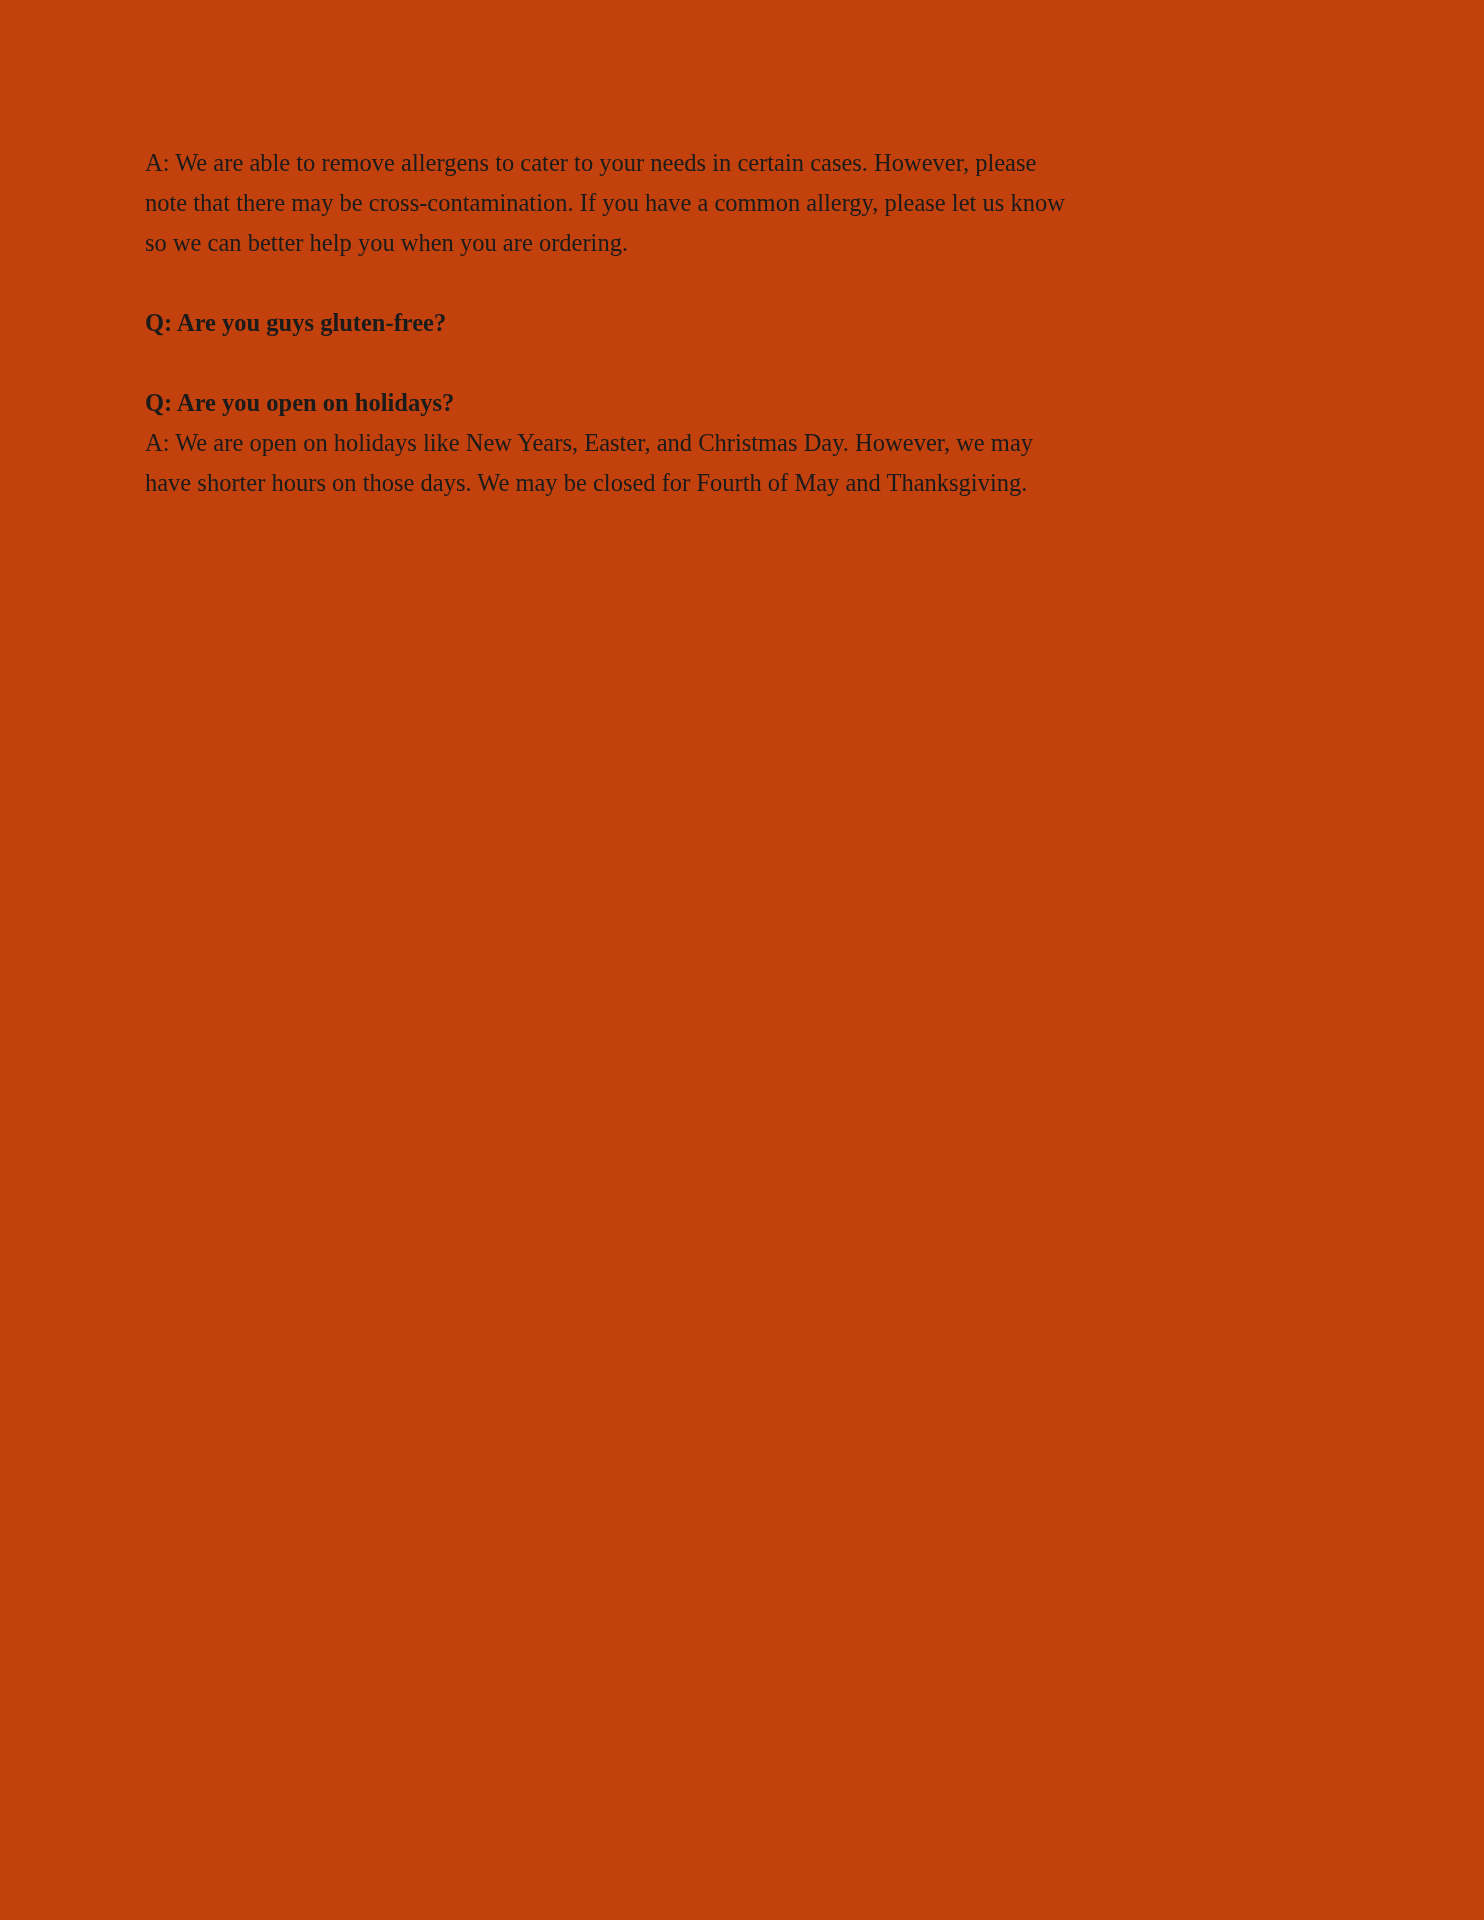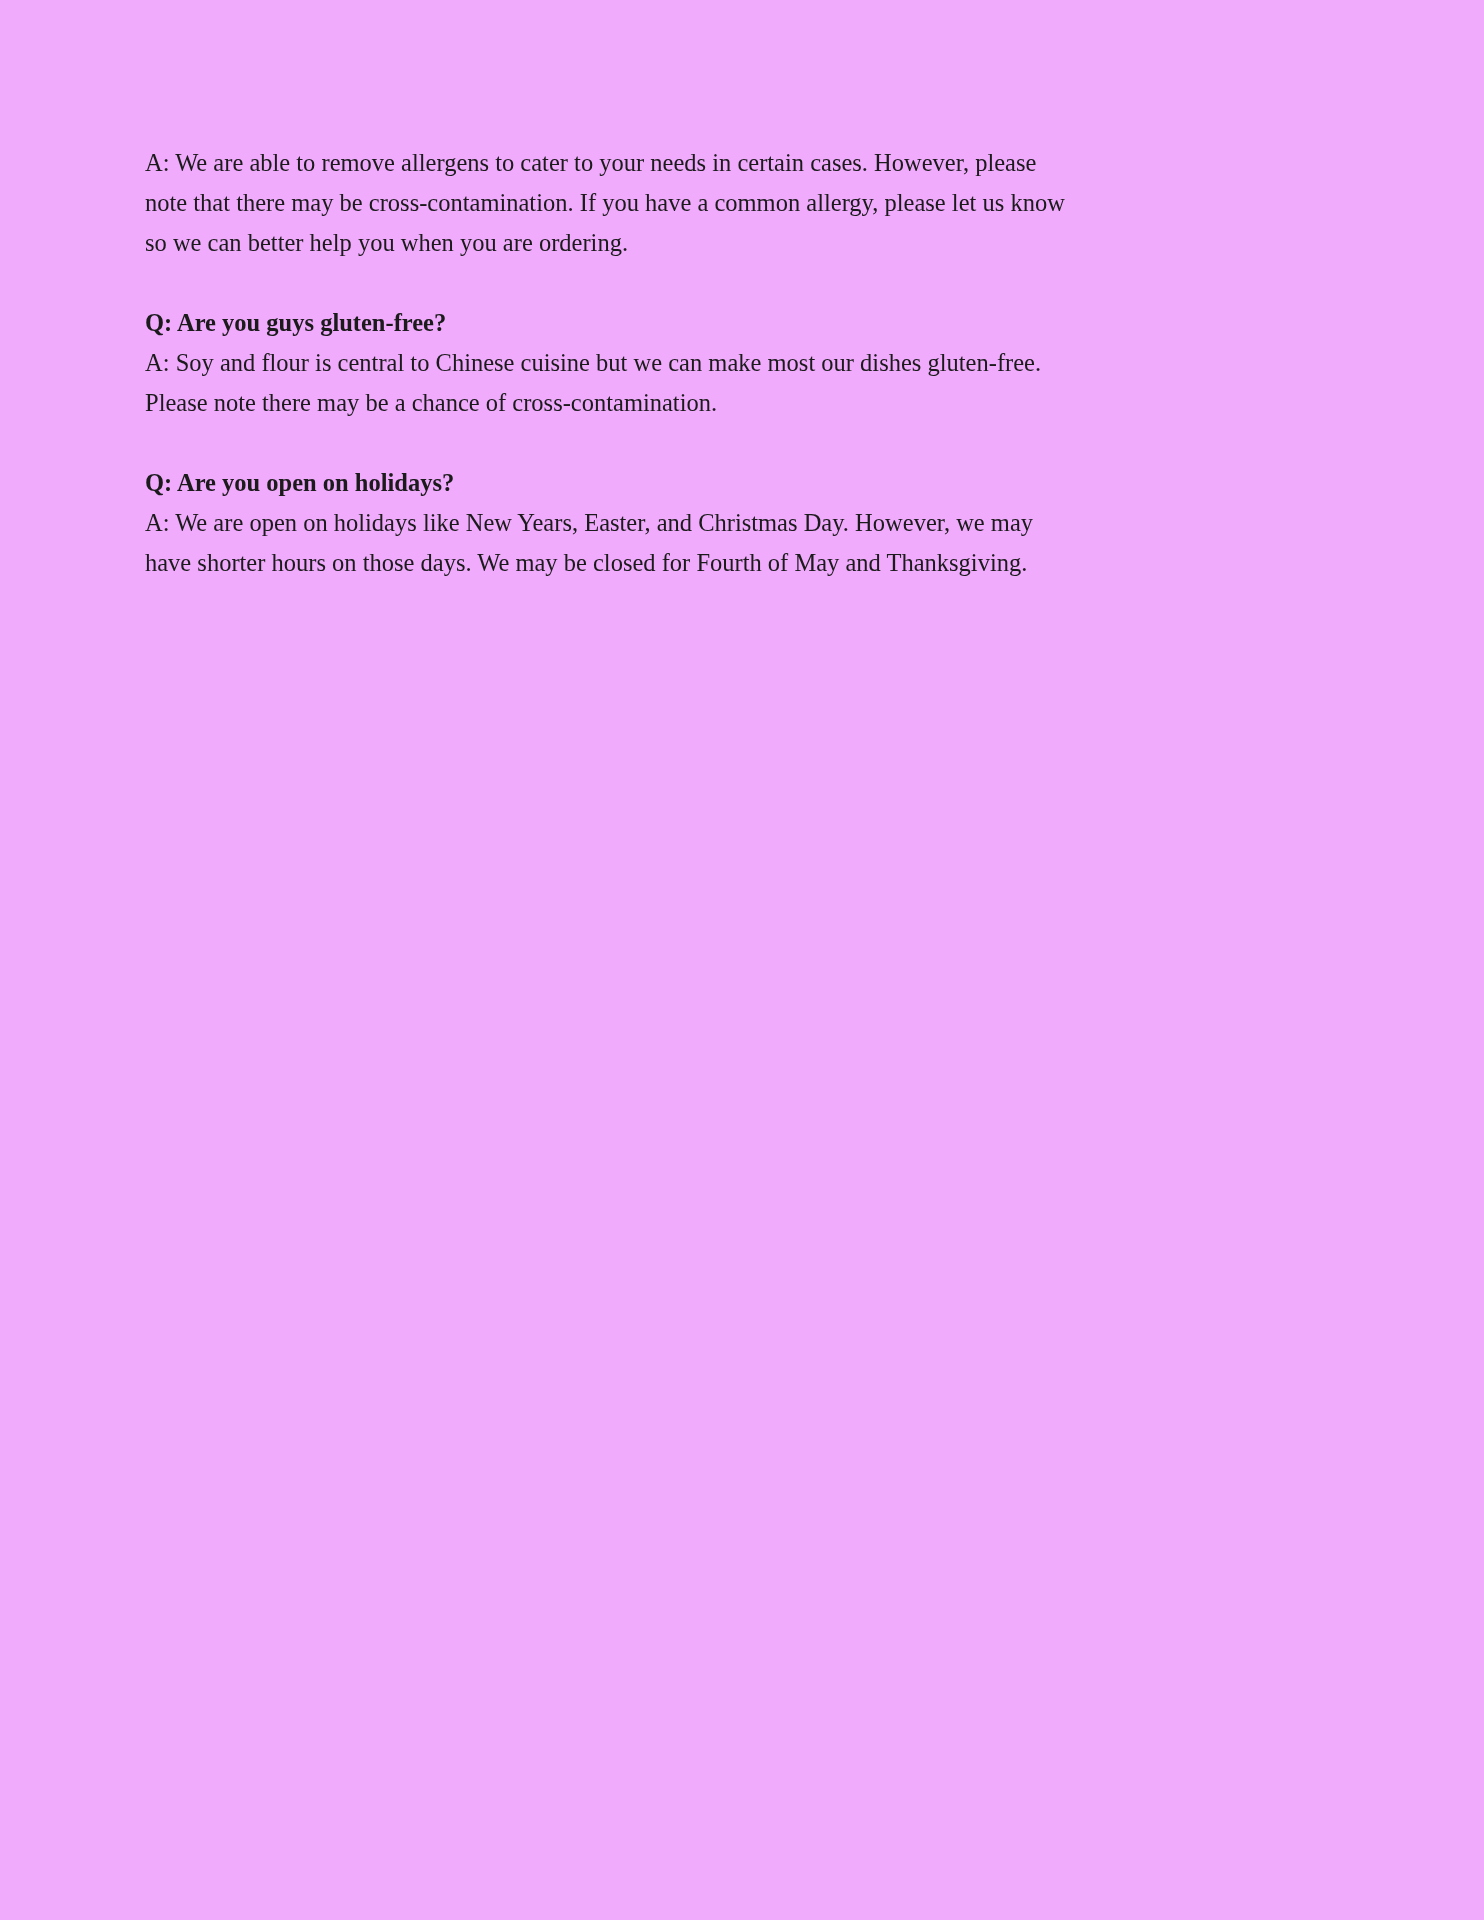--- a/index.html
+++ b/index.html
@@ -4,21 +4,21 @@
   <style>
     html, body {
       margin: 0;
       padding: 0;
       background: #ffffff;
     }
     .page {
       position: relative;
       width: 1484px;
       height: 1920px;
-      background: #f0abfc;
+      background: #c2410c;
       box-sizing: border-box;
       overflow: hidden;
       font-family: "Liberation Serif", "DejaVu Serif", serif;
       color: #1b1b1b;
     }
     .content {
       position: absolute;
       top: 143px;
       left: 145px;
       width: 925px;
@@ -42,21 +42,20 @@
 </head>
 <body>
 
 <div class="page">
   <div class="content">
 
     <p class="para">A: We are able to remove allergens to cater to your needs in certain cases. However, please note that there may be cross-contamination. If you have a common allergy, please let us know so we can better help you when you are ordering.</p>
 
     <div class="faq-item">
       <p class="question">Q: Are you guys gluten-free?</p>
-      <p class="answer">A: Soy and flour is central to Chinese cuisine but we can make most our dishes gluten-free. Please note there may be a chance of cross-contamination.</p>
     </div>
 
     <div class="faq-item">
       <p class="question">Q: Are you open on holidays?</p>
       <p class="answer">A: We are open on holidays like New Years, Easter, and Christmas Day. However, we may have shorter hours on those days. We may be closed for Fourth of May and Thanksgiving.</p>
     </div>
 
   </div>
 </div>
 

